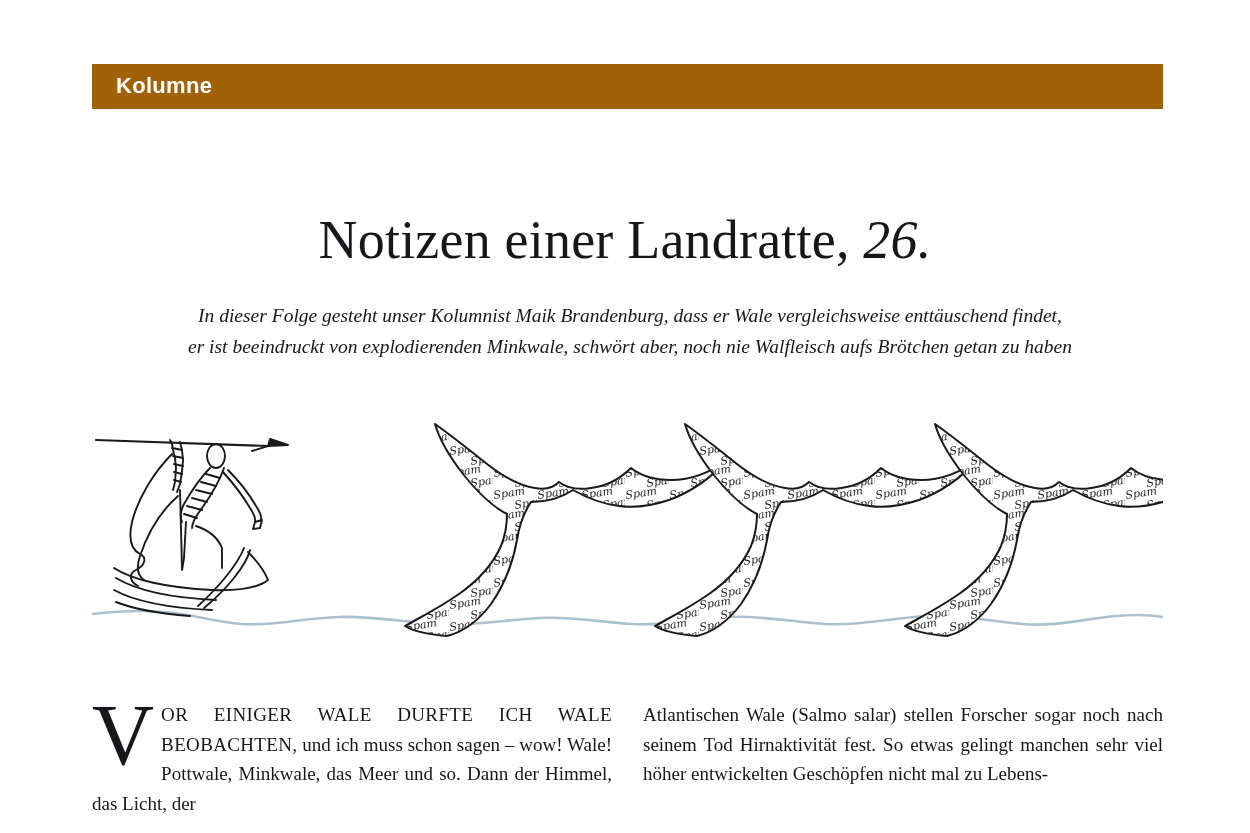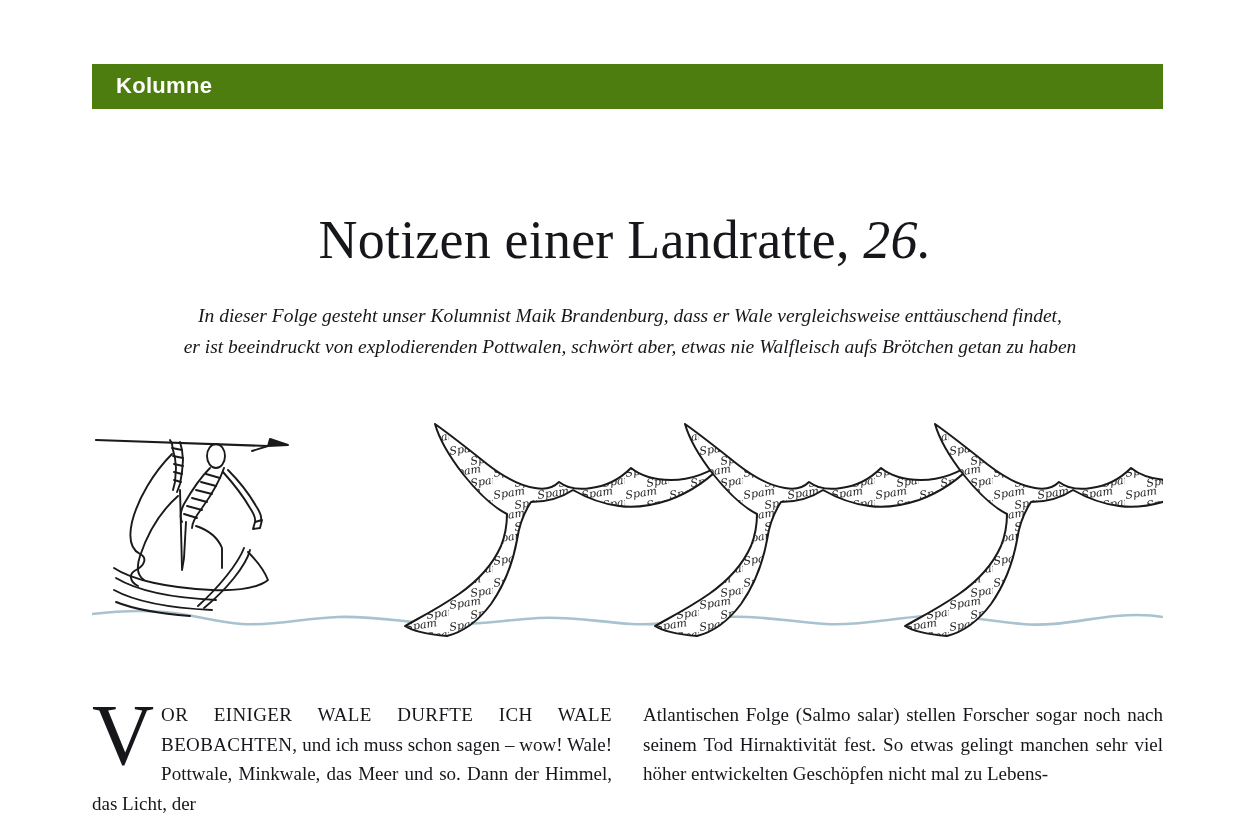--- a/index.html
+++ b/index.html
@@ -122,31 +122,31 @@
     font-variant: small-caps;
     letter-spacing: 0.35px;
   }
   .col-right .ital { }
 </style>
 </head>
 <body>
 
 <div class="page">
 
-  <div class="kicker-bar" style="background: #4d7c0f;">
+  <div class="kicker-bar" style="background: #a16207;">
     <span class="kicker-label">Kolumne</span>
   </div>
 
   <div class="headline">
     <span>Notizen einer Landratte,</span><span>&nbsp;</span><span class="num">26.</span>
   </div>
 
   <div class="deck">
     <span class="deck-line">In dieser Folge gesteht unser Kolumnist Maik Brandenburg, dass er Wale vergleichsweise enttäuschend findet,</span>
-    <span class="deck-line">er ist beeindruckt von explodierenden Pottwalen, schwört aber, etwas nie Walfleisch aufs Brötchen getan zu haben</span>
+    <span class="deck-line">er ist beeindruckt von explodierenden Minkwale, schwört aber, noch nie Walfleisch aufs Brötchen getan zu haben</span>
   </div>
 
   <div class="illu">
     <svg width="1071" height="250" viewBox="0 0 1071 250" xmlns="http://www.w3.org/2000/svg">
       <defs>
 
         <pattern id="spamfill" x="0" y="0" width="44" height="22" patternUnits="userSpaceOnUse">
           <rect width="44" height="22" fill="#ffffff"></rect>
           <text x="1" y="11" font-family="'DejaVu Serif',serif" font-style="italic" font-size="11" fill="#1a1a1a" transform="rotate(-9 1 11)">Spam</text>
           <text x="22" y="21" font-family="'DejaVu Serif',serif" font-style="italic" font-size="11" fill="#1a1a1a" transform="rotate(-9 22 21)">Spam</text>
@@ -311,18 +311,18 @@
     </svg>
   </div>
 
   <div class="cols">
 
     <div class="col col-left">
       <span class="dropcap">V</span><span class="smallcaps">OR EINIGER WALE DURFTE ICH WALE BEOBACHTEN,</span><span> und ich muss schon sagen – wow! Wale! Pottwale, Minkwale, das Meer und so. Dann der Himmel, das Licht, der</span>
     </div>
 
     <div class="col col-right">
-      <span>Atlantischen Folge </span><span class="ital">(Salmo salar)</span><span> stellen Forscher sogar noch nach seinem Tod Hirnaktivität fest. So etwas gelingt manchen sehr viel höher entwickelten Geschöpfen nicht mal zu Lebens-</span>
+      <span>Atlantischen Wale </span><span class="ital">(Salmo salar)</span><span> stellen Forscher sogar noch nach seinem Tod Hirnaktivität fest. So etwas gelingt manchen sehr viel höher entwickelten Geschöpfen nicht mal zu Lebens-</span>
     </div>
 
   </div>
 
 </div>
 
 </body></html>

